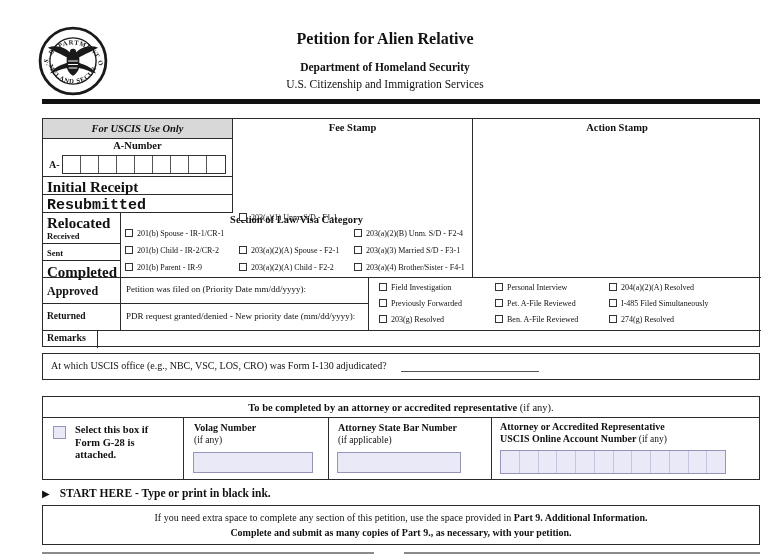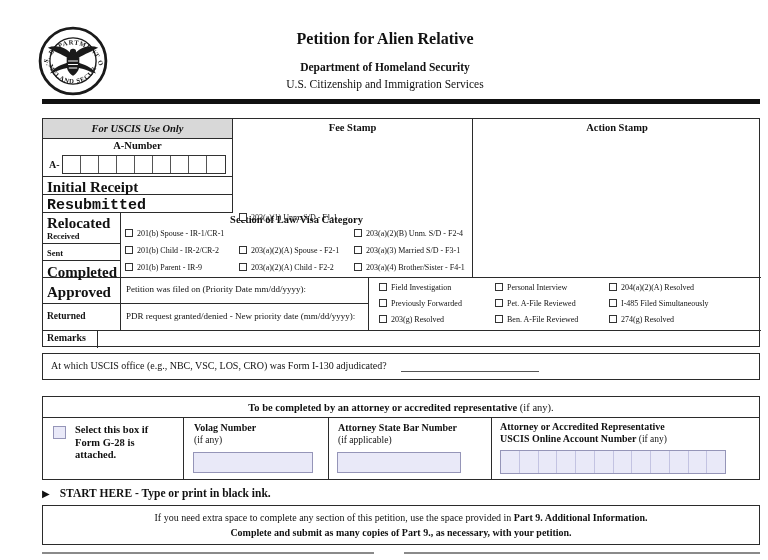--- a/index.html
+++ b/index.html
@@ -158,21 +158,21 @@
       <div class="opt" style="left:118px;top:0;"><span class="cb"></span><span>203(a)(1) Unm. S/D - F1-1</span></div>
       <div class="opt" style="left:233px;top:16px;"><span class="cb"></span><span>203(a)(2)(B) Unm. S/D - F2-4</span></div>
       <div class="opt" style="left:4px;top:33px;"><span class="cb"></span><span>201(b) Child - IR-2/CR-2</span></div>
       <div class="opt" style="left:118px;top:33px;"><span class="cb"></span><span>203(a)(2)(A) Spouse - F2-1</span></div>
       <div class="opt" style="left:233px;top:33px;"><span class="cb"></span><span>203(a)(3) Married S/D - F3-1</span></div>
       <div class="opt" style="left:4px;top:50px;"><span class="cb"></span><span>201(b) Parent - IR-9</span></div>
       <div class="opt" style="left:118px;top:50px;"><span class="cb"></span><span>203(a)(2)(A) Child - F2-2</span></div>
       <div class="opt" style="left:233px;top:50px;"><span class="cb"></span><span>203(a)(4) Brother/Sister - F4-1</span></div>
     </div>
 
-    <div class="cell br bb b" style="left:0;top:159px;width:78px;height:26px;font-size:15px;padding:6px 6px 0 4px;">Approved</div>
+    <div class="cell br bb b" style="left:0;top:159px;width:78px;height:26px;font-size:12px;padding:6px 6px 0 4px;">Approved</div>
     <div class="cell br bb" style="left:78px;top:159px;width:248px;height:26px;font-size:9px;padding:6px 0 0 5px;">Petition was filed on (Priority Date mm/dd/yyyy):</div>
     <div class="cell br bb b" style="left:0;top:185px;width:78px;height:27px;font-size:9.5px;padding:7px 0 0 4px;">Returned</div>
     <div class="cell br bb" style="left:78px;top:185px;width:248px;height:27px;font-size:9px;padding:7px 0 0 5px;">PDR request granted/denied - New priority date (mm/dd/yyyy):</div>
 
     <div class="cell bb" style="left:326px;top:159px;width:392px;height:53px;">
       <div class="opt" style="left:10px;top:5px;"><span class="cb"></span><span>Field Investigation</span></div>
       <div class="opt" style="left:10px;top:21px;"><span class="cb"></span><span>Previously Forwarded</span></div>
       <div class="opt" style="left:10px;top:37px;"><span class="cb"></span><span>203(g) Resolved</span></div>
       <div class="opt" style="left:126px;top:5px;"><span class="cb"></span><span>Personal Interview</span></div>
       <div class="opt" style="left:126px;top:21px;"><span class="cb"></span><span>Pet. A-File Reviewed</span></div>

